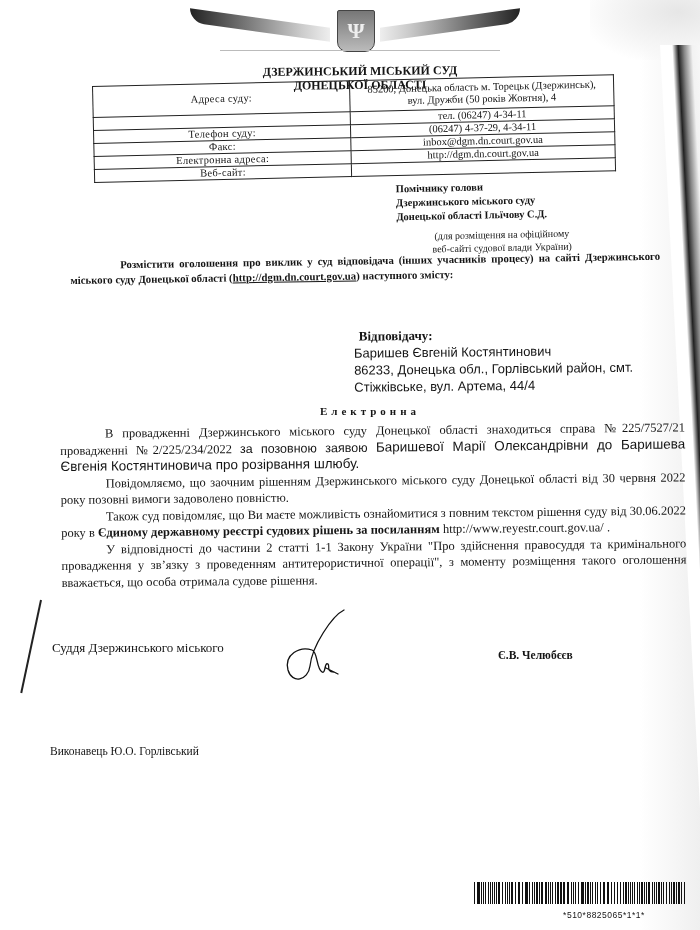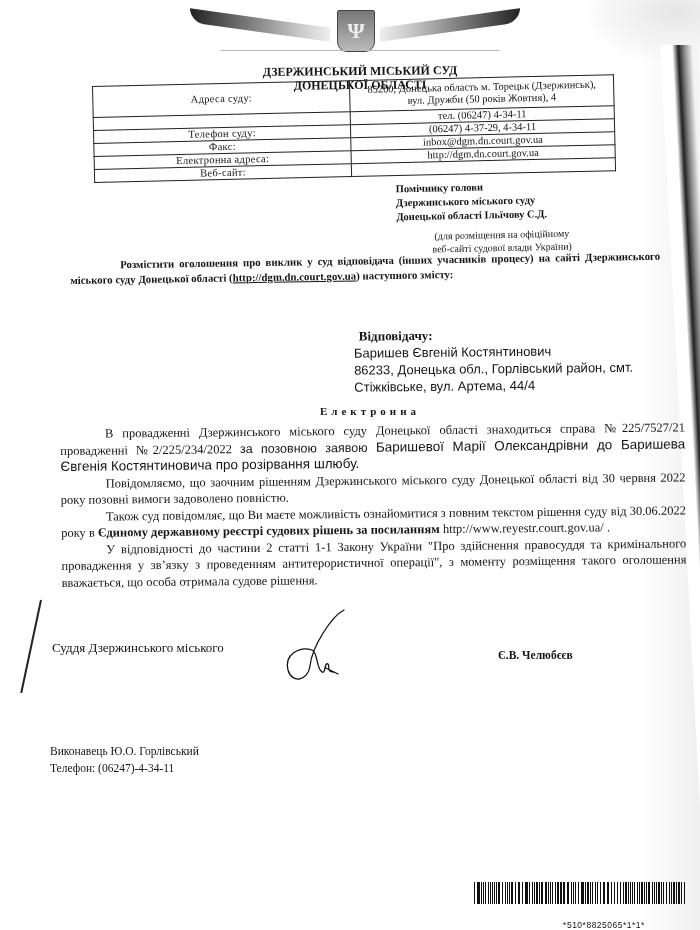--- a/index.html
+++ b/index.html
@@ -112,21 +112,21 @@
   }
 
   .executor {
     position: absolute; top: 743px; left: 50px; width: 260px;
     font-size: 11.5px; line-height: 17px;
   }
 
   .barcode-wrap { position: absolute; top: 882px; left: 474px; width: 220px; }
   .barcode { height: 22px; display: flex; align-items: stretch; }
   .barcode span { display: inline-block; background: #111; margin-right: 1px; }
-  .barcode-text { font-family: "Liberation Sans", sans-serif; font-size: 8.5px; text-align: center; margin-top: 16px; letter-spacing: 0.5px; padding-left: 40px; }
+  .barcode-text { font-family: "Liberation Sans", sans-serif; font-size: 8.5px; text-align: center; margin-top: 6px; letter-spacing: 0.5px; padding-left: 40px; }
 </style>
 </head>
 <body>
 
 <div class="page">
   <div class="edge-bg"></div>
   <div class="top-right-wrinkle"></div>
   <div class="edge-shadow"></div>
 
   <div class="emblem-bar">
@@ -208,21 +208,20 @@
   </div>
 
   <svg class="signature" viewBox="0 0 80 80">
     <path d="M62 4 C 50 10, 30 40, 28 60 C 26 75, 10 78, 6 64 C 2 48, 18 40, 30 44 C 36 46, 34 62, 40 66 C 44 68, 42 56, 46 58 C 48 60, 44 66, 52 66 M44 62 L 56 68" fill="none" stroke="#111" stroke-width="1.3" stroke-linecap="round"></path>
   </svg>
 
   <div class="judge-name">Є.В. Челюбєєв</div>
 
   <div class="executor">
     <div>Виконавець Ю.О. Горлівський</div>
-    <div>Телефон: (06247)-4-34-11</div>
   </div>
 
   <div class="barcode-wrap">
     <div class="barcode" id="barcode-bars">
         <span style="width: 1px; margin-right: 2px;"></span>
         <span style="width: 3px; margin-right: 1px;"></span>
         <span style="width: 1px; margin-right: 1px;"></span>
         <span style="width: 1px; margin-right: 1px;"></span>
         <span style="width: 1px; margin-right: 2px;"></span>
         <span style="width: 1px; margin-right: 1px;"></span>

